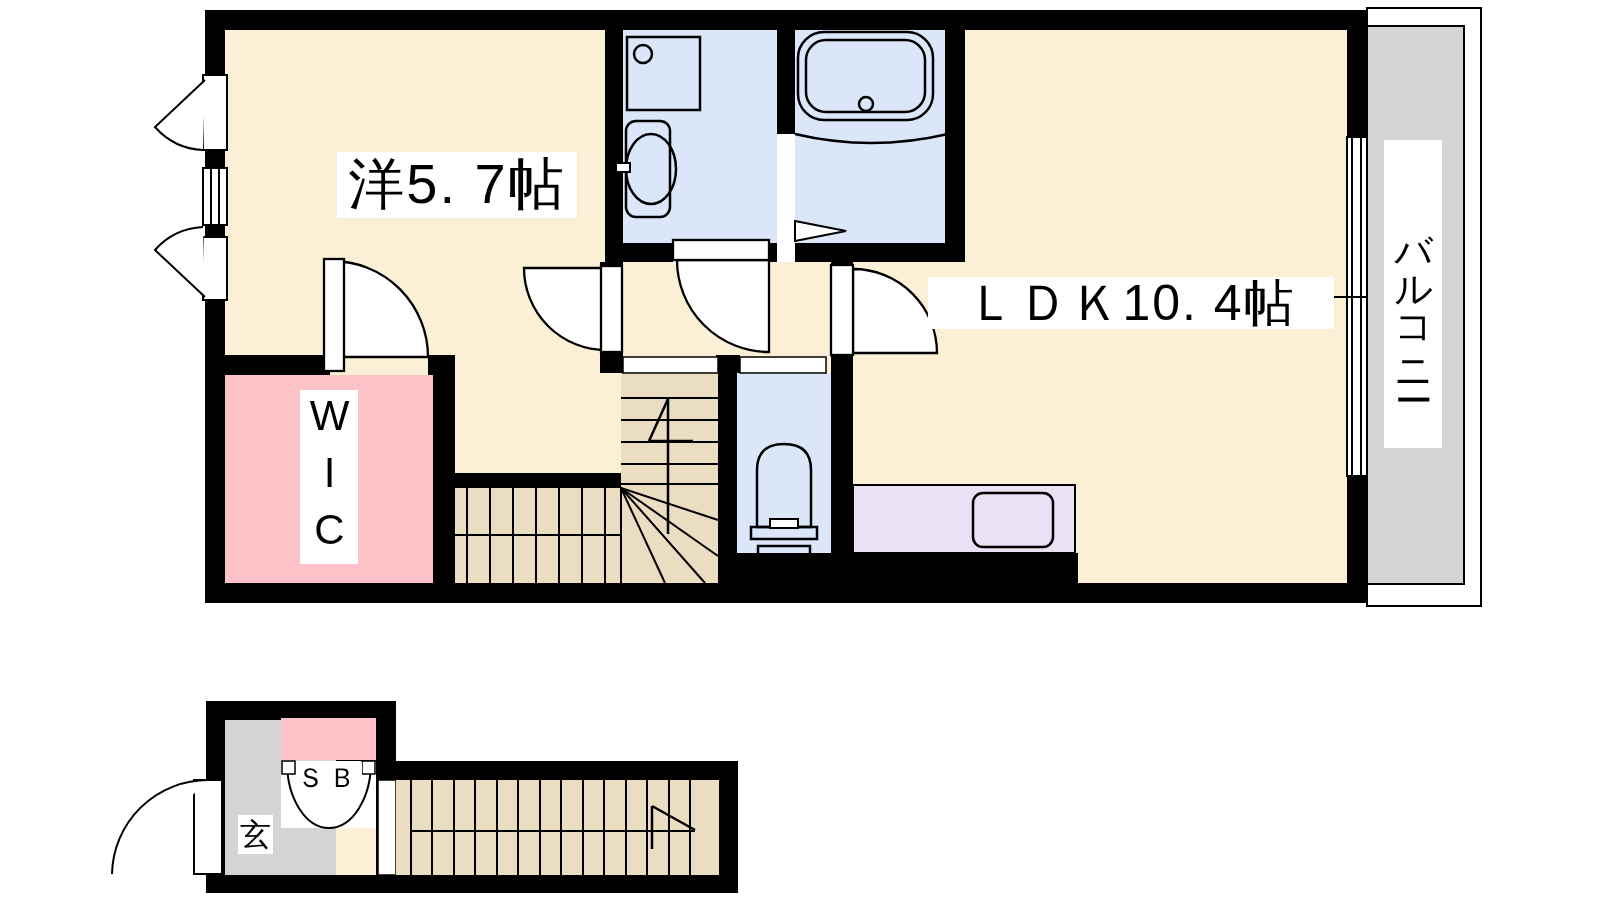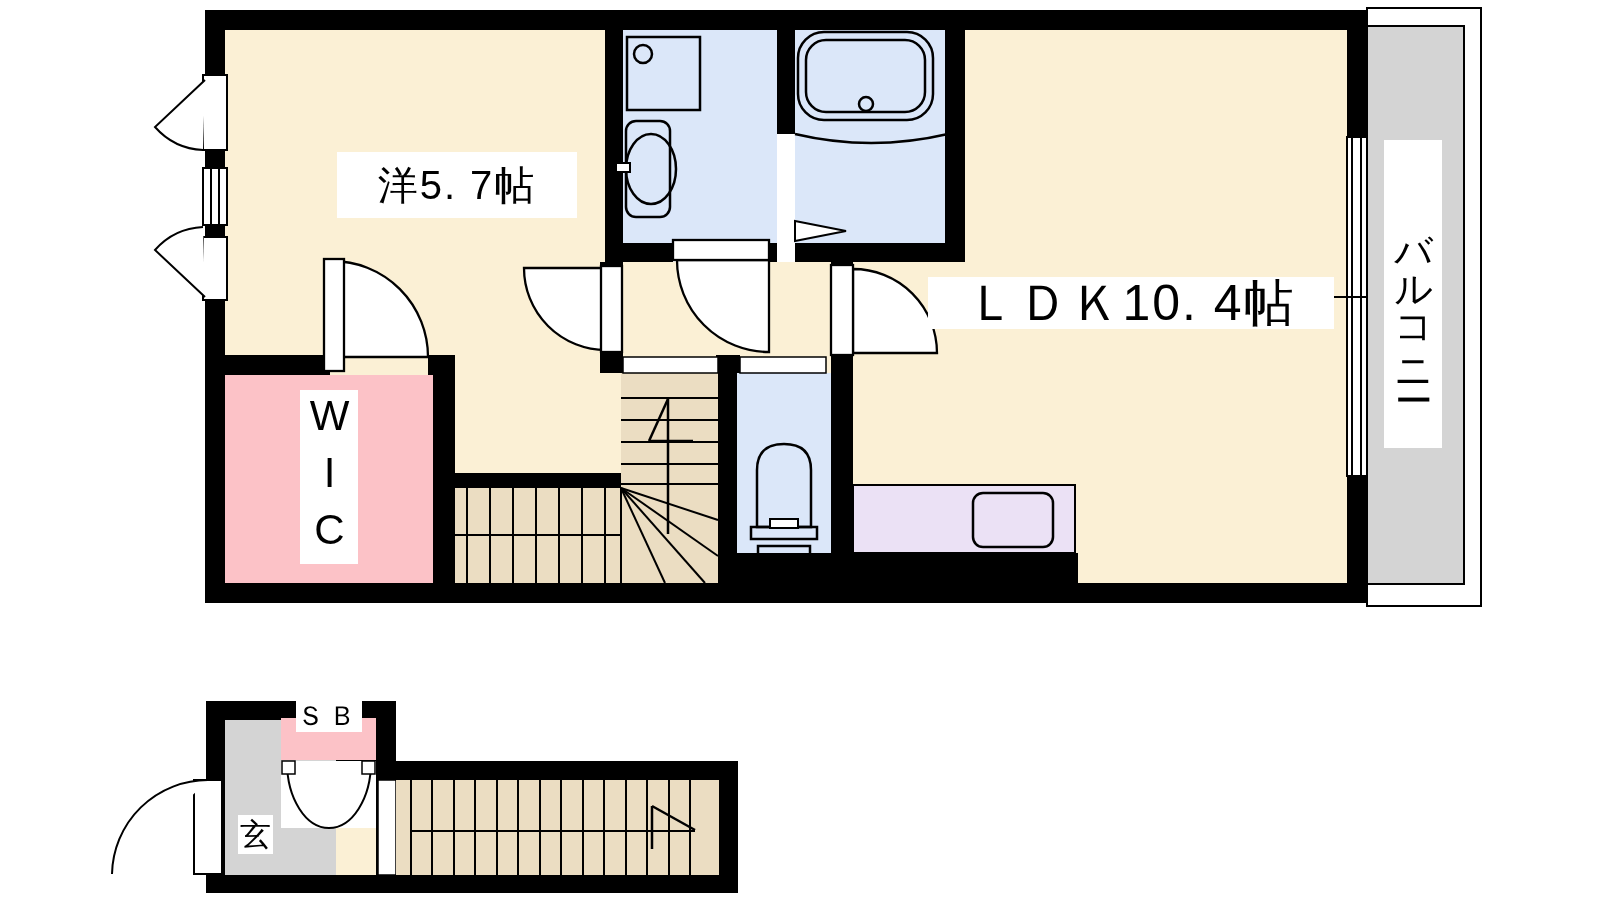--- a/index.html
+++ b/index.html
@@ -3,25 +3,25 @@
 <meta charset="utf-8">
 <style>
   html,body{margin:0;padding:0;background:#fff;}
   .stage{position:relative;width:1600px;height:900px;background:#fff;overflow:hidden;
          font-family:"Liberation Sans","DejaVu Sans",sans-serif;}
   .stage svg{position:absolute;left:0;top:0;}
   .plan-label{position:absolute;background:#fff;color:#000;display:flex;
               align-items:center;justify-content:center;white-space:nowrap;
               font-family:"Liberation Sans","DejaVu Sans",sans-serif;}
   .v{writing-mode:vertical-rl;text-orientation:upright;}
-  .lbl-bedroom{left:337px;top:152px;width:240px;height:66px;font-size:40px;letter-spacing:2px;}
+  .lbl-bedroom{left:337px;top:152px;width:240px;height:66px;font-size:56px;letter-spacing:2px;}
   .lbl-ldk{left:928px;top:277px;width:406px;height:52px;font-size:50px;letter-spacing:2px;}
   .lbl-balcony{left:1384px;top:140px;width:58px;height:308px;font-size:38px;line-height:1.2;}
   .lbl-wic{left:300px;top:390px;width:58px;height:174px;font-size:42px;letter-spacing:10px;}
-  .lbl-sb{left:296px;top:700px;width:66px;height:32px;font-size:27px;letter-spacing:5px;}
+  .lbl-sb{left:296px;top:762px;width:66px;height:32px;font-size:27px;letter-spacing:5px;}
   .lbl-gen{left:238px;top:815px;width:35px;height:39px;font-size:31px;}
 </style>
 </head>
 <body>
 
 <div class="stage">
 <svg width="1600" height="900" viewBox="0 0 1600 900">
 
   <g>
 

